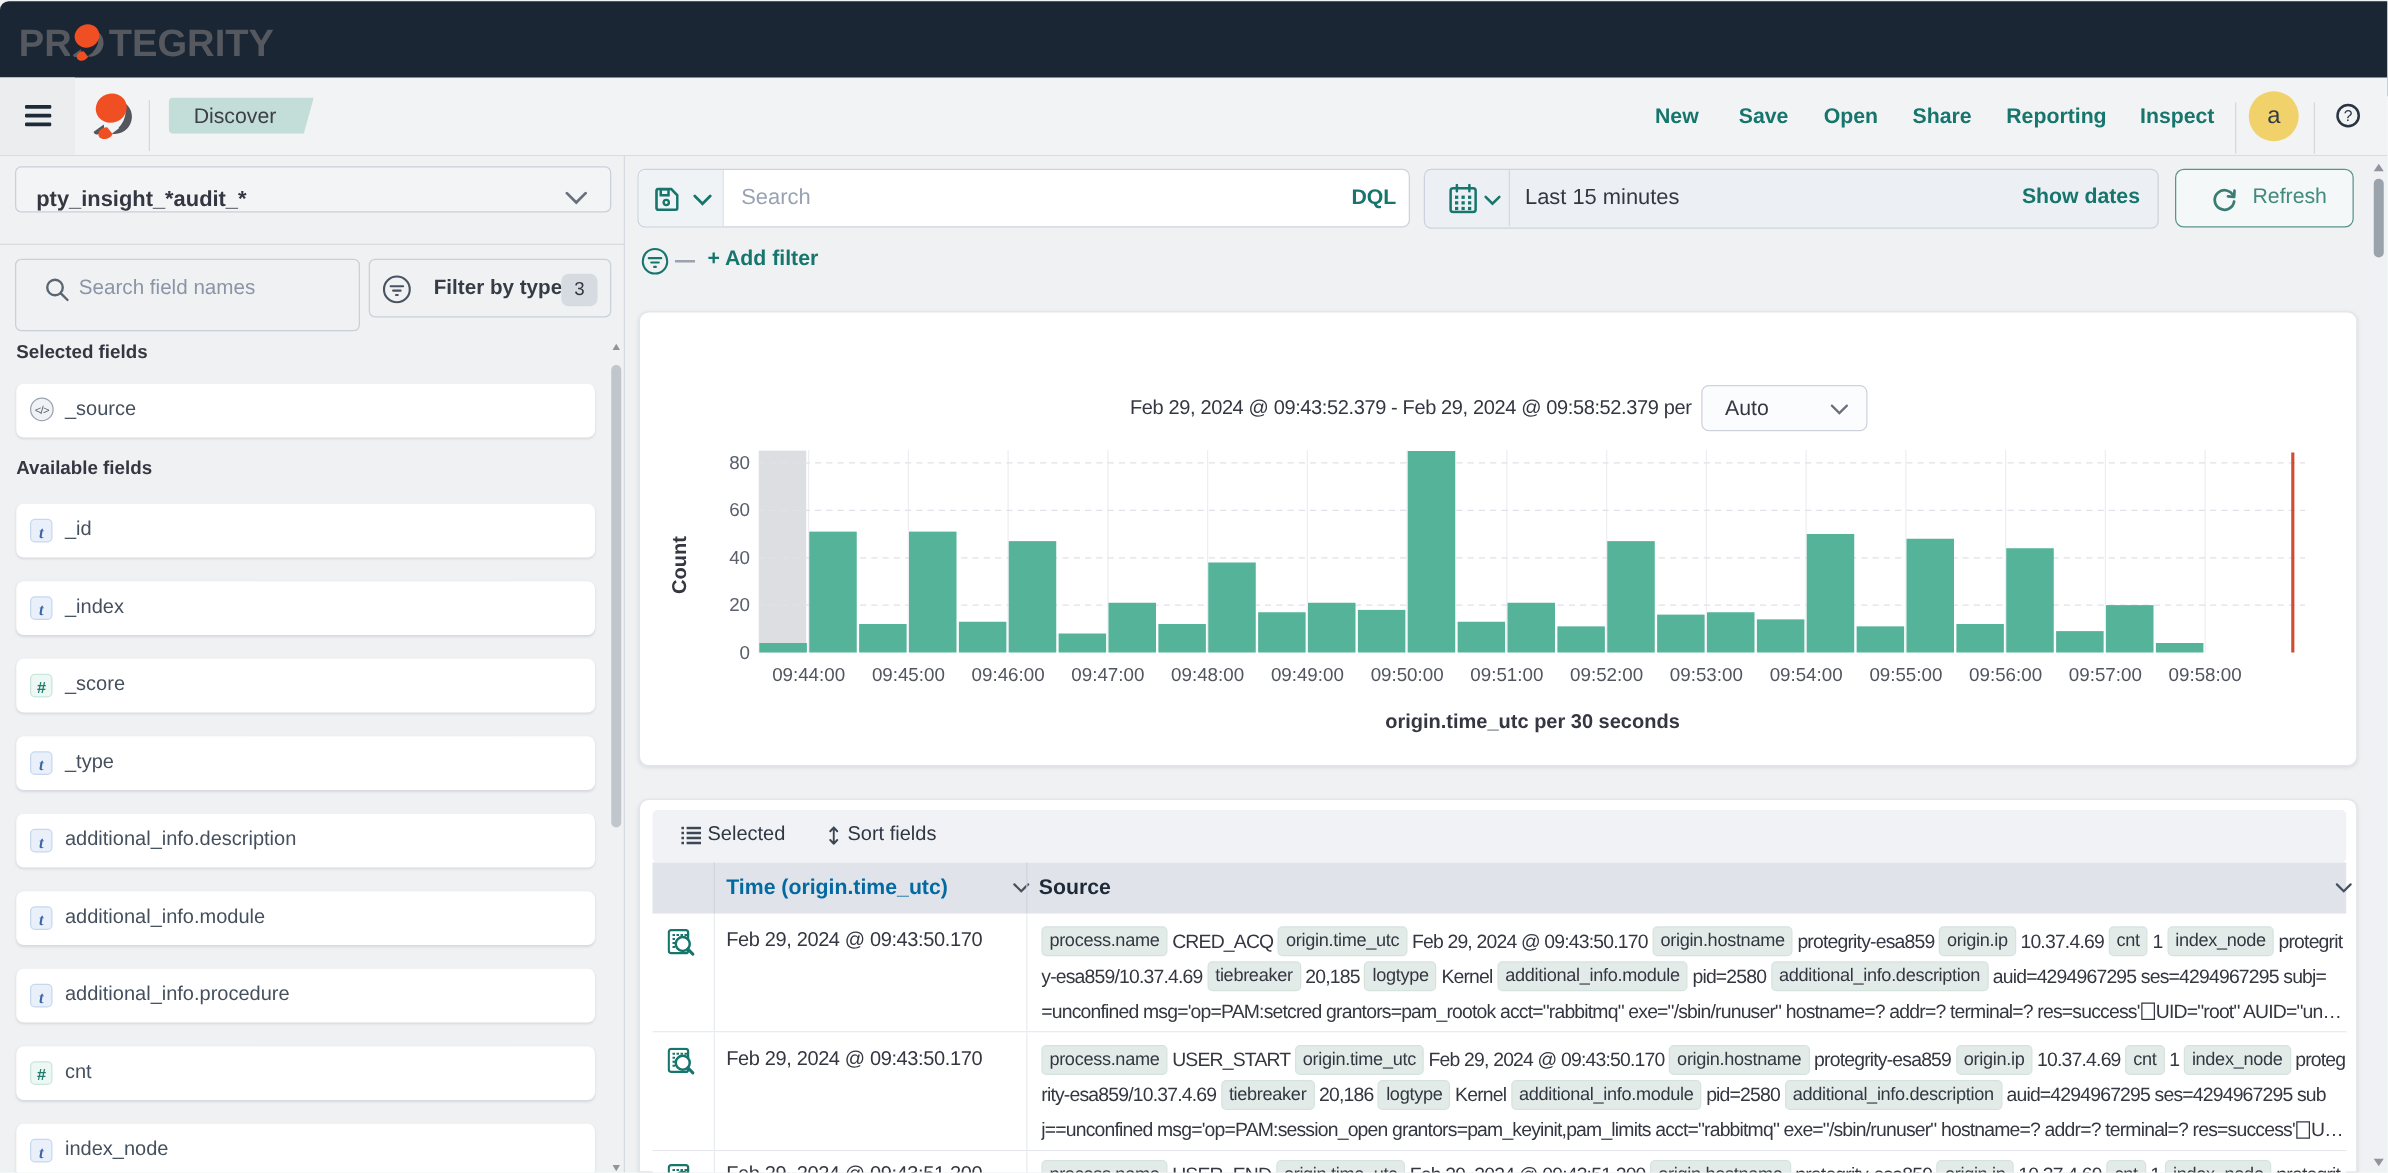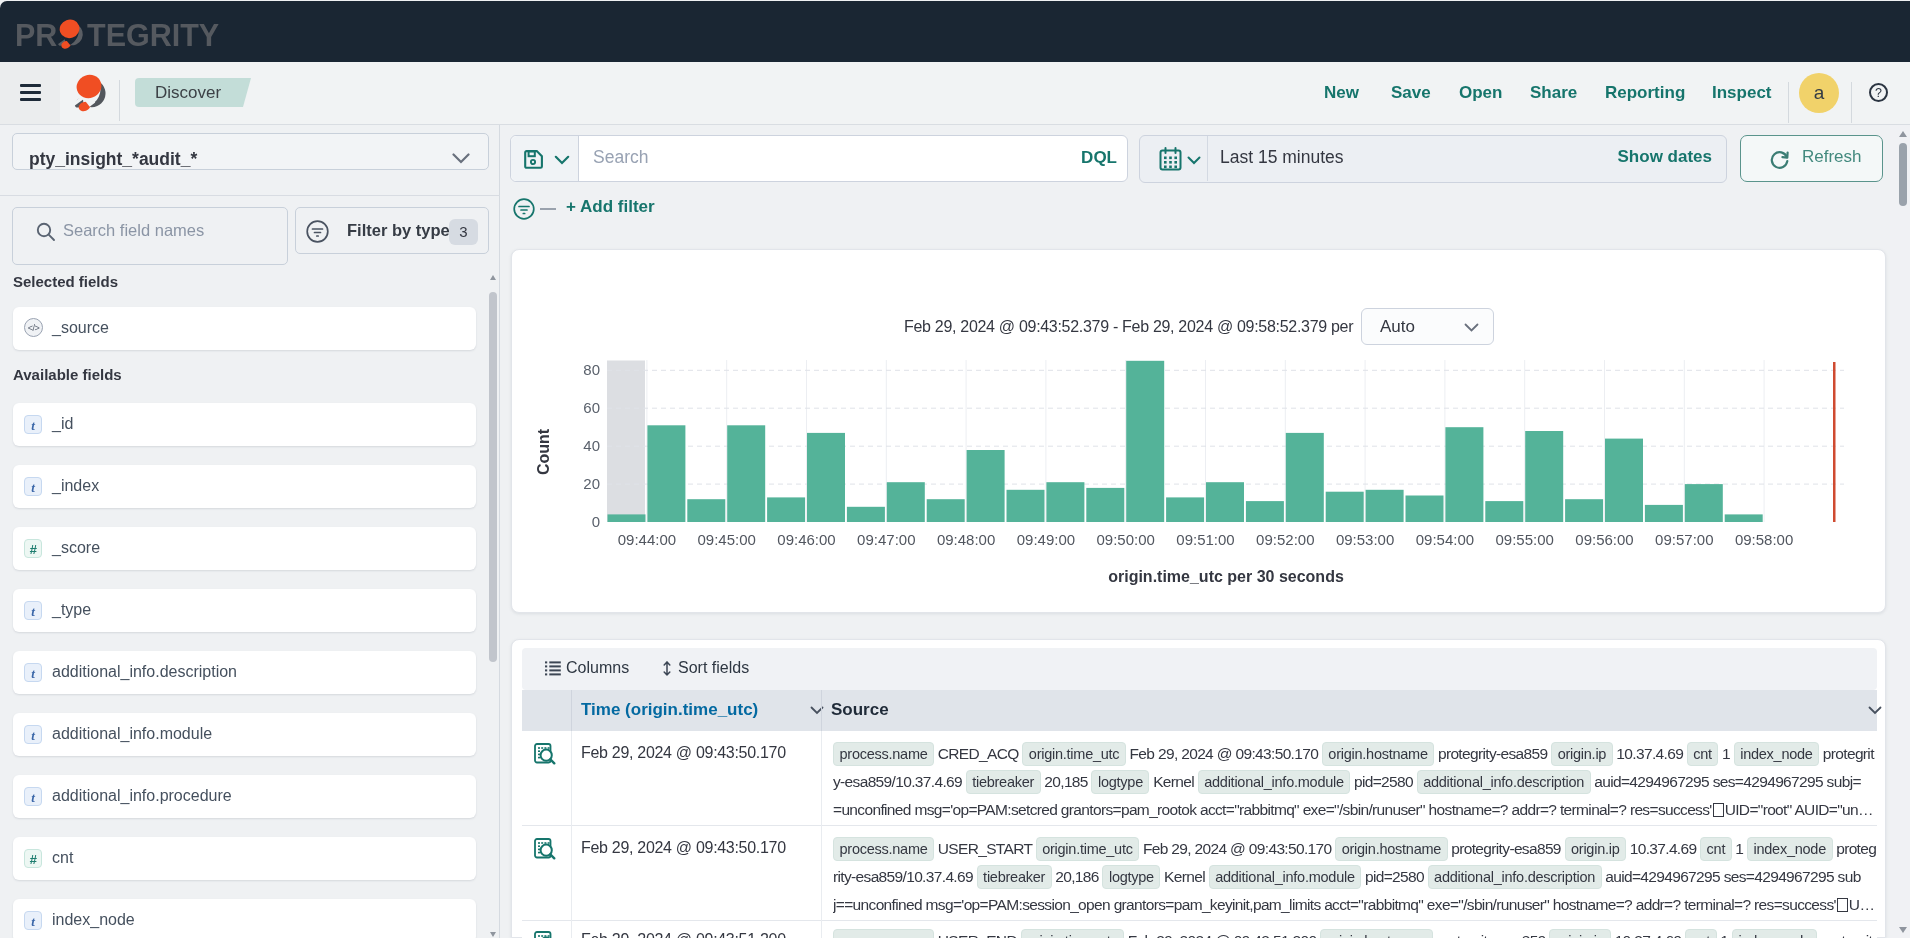--- a/index.html
+++ b/index.html
@@ -352,21 +352,21 @@
             <rect x="0" y="0.4" width="2.2" height="2"></rect>
             <rect x="0" y="4.4" width="2.2" height="2"></rect>
             <rect x="0" y="8.4" width="2.2" height="2"></rect>
             <rect x="0" y="12.4" width="2.2" height="2"></rect>
             <rect x="4.3" y="0.4" width="11.5" height="2"></rect>
             <rect x="4.3" y="4.4" width="11.5" height="2"></rect>
             <rect x="4.3" y="8.4" width="11.5" height="2"></rect>
             <rect x="4.3" y="12.4" width="11.5" height="2"></rect>
           </g>
         </svg>
-      <span class="t1">Columns</span>
+      <span class="t1">Selected</span>
       <svg class="abs" style="left:139px; top:13px;" width="12" height="15" viewBox="0 0 12 15">
           <path d="M6 1 L6 14 M6 1 L3.2 4 M6 1 L8.8 4 M6 14 L3.2 11 M6 14 L8.8 11" stroke="#3c4654" stroke-width="1.5" fill="none" stroke-linecap="round" stroke-linejoin="round"></path>
         </svg>
       <span class="t2">Sort fields</span>
     </div>
     <div id="thead">
       <span class="h1">Time (origin.time_utc)</span>
       <svg class="abs" style="left:288px; top:16px;" width="14" height="9" viewBox="0 0 14 9">
           <path d="M1.5 1.5 L7 7 L12.5 1.5" stroke="#47505e" stroke-width="1.8" fill="none" stroke-linecap="round"></path>
         </svg>

